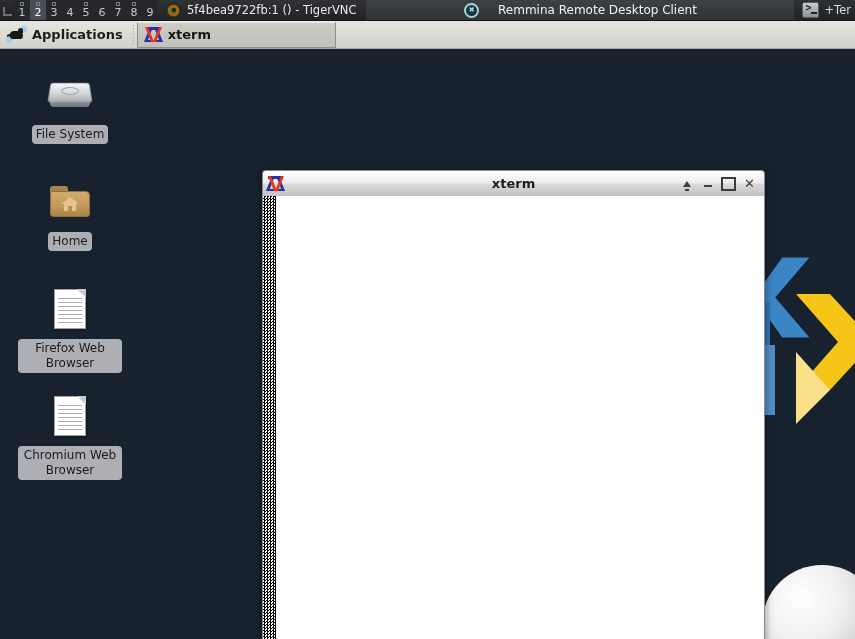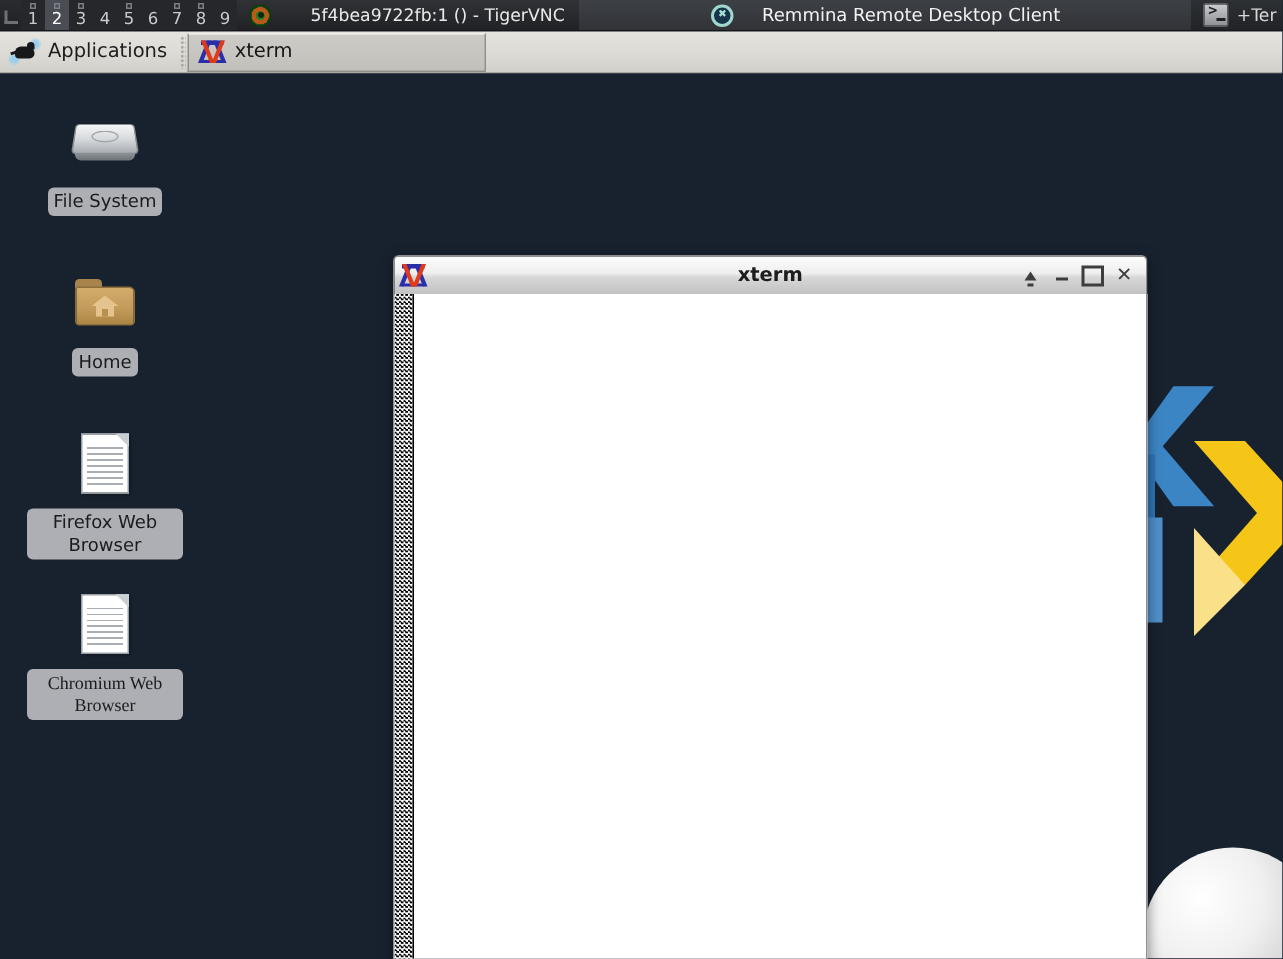--- a/index.html
+++ b/index.html
@@ -58,21 +58,21 @@
   .eye-icon {
     width: 15px; height: 15px; border-radius: 50%;
     background: radial-gradient(circle at 50% 50%, #2f7a2f 0 32%, #bb5a18 33% 62%, #1e4d1e 63% 100%);
     border: 1px solid #0d3a0d; position: relative; flex: 0 0 auto;
   }
   .eye-icon::after {
     content: ""; position: absolute; left: 50%; top: 50%;
     transform: translate(-50%,-50%);
     width: 4px; height: 4px; border-radius: 50%; background: #0a2a0a;
   }
-  #remmina-tab-label { white-space: nowrap; color: #eaeaea; font-size: 11.5px; margin-left: 20px; }
+  #remmina-tab-label { white-space: nowrap; color: #eaeaea; font-size: 11.5px; }
 
   #remmina-center {
     flex: 1 1 auto; height: 21px;
     display: flex; align-items: center; justify-content: center;
     gap: 19px;
     background: linear-gradient(180deg, #3d4045, #303236);
     min-width: 0;
   }
   .remmina-app-icon {
     width: 15px; height: 15px; border-radius: 50%;
@@ -106,21 +106,21 @@
     content: ""; position: absolute; left: 8px; bottom: 3px;
     width: 6px; height: 2px; background: #1d1f21;
   }
   #remmina-right-label { color: #d7d7d7; font-size: 11.5px; white-space: nowrap; }
 
   
   #xfce-panel {
     position: absolute; left: 0; top: 21px; width: 855px; height: 28px;
     background: linear-gradient(180deg, #e6e4df 0%, #dcdad5 55%, #d2d0cb 100%);
     border-bottom: 1px solid #a8a6a1;
-    display: flex; align-items: center;
+    display: flex; align-items: center; font-weight: bold;
   }
   #applications-button {
     display: flex; align-items: center; gap: 6px;
     height: 26px; padding: 0 8px 0 6px; cursor: default;
   }
   .mouse-icon { width: 20px; height: 18px; position: relative; flex: 0 0 auto; }
   .mouse-icon .body {
     position: absolute; left: 4px; top: 5px; width: 13px; height: 8px;
     background: #17181a; border-radius: 6px 7px 5px 4px;
   }
@@ -207,21 +207,21 @@
   }
   .desk-icon .glyph { width: 48px; height: 48px; position: relative; }
   .desk-icon .caption {
     margin-top: 6px; max-width: 104px;
     font-size: 12px; line-height: 15px; color: #1b1b1b; text-align: center;
     background: #adafb5; border-radius: 4px; padding: 2px 4px;
   }
   #icon-filesystem { left: 15px; top: 22px; }
   #icon-home       { left: 15px; top: 129px; }
   #icon-firefox    { left: 15px; top: 236px; }
-  #icon-chromium   { left: 15px; top: 343px; font-family: Liberation Serif, serif; }
+  #icon-chromium   { left: 15px; top: 343px; }
 
   
   .hdd .shell {
     position: absolute; left: 3px; top: 10px; width: 42px; height: 22px;
     background: linear-gradient(180deg, #f4f5f6 0%, #d6d9dc 55%, #a9aeb3 100%);
     border: 1px solid #8a8f94; border-radius: 3px;
     transform: perspective(60px) rotateX(24deg);
   }
   .hdd .base {
     position: absolute; left: 4px; top: 29px; width: 40px; height: 7px;

